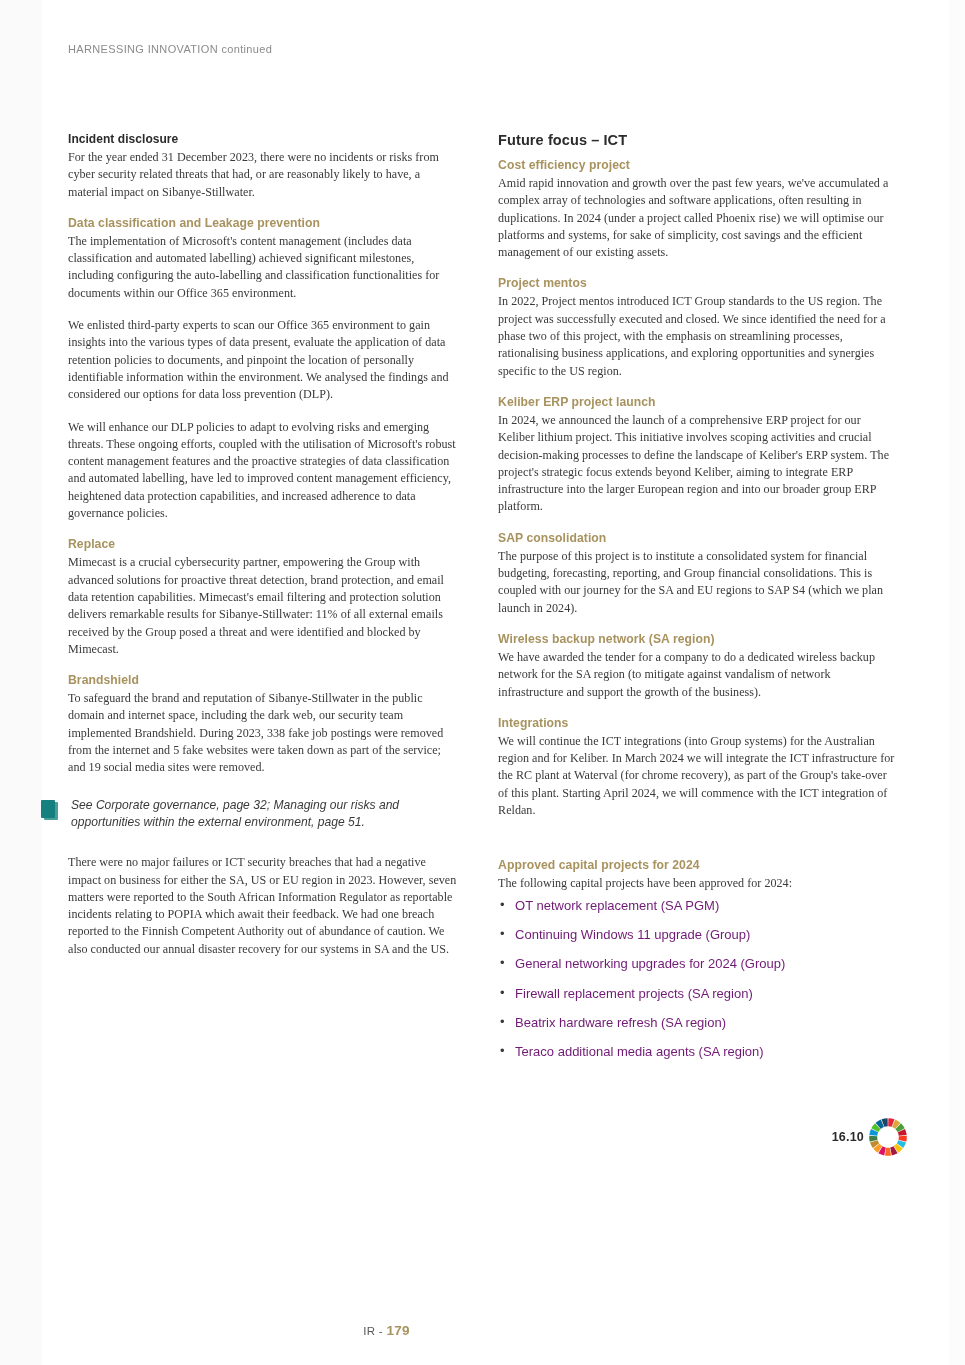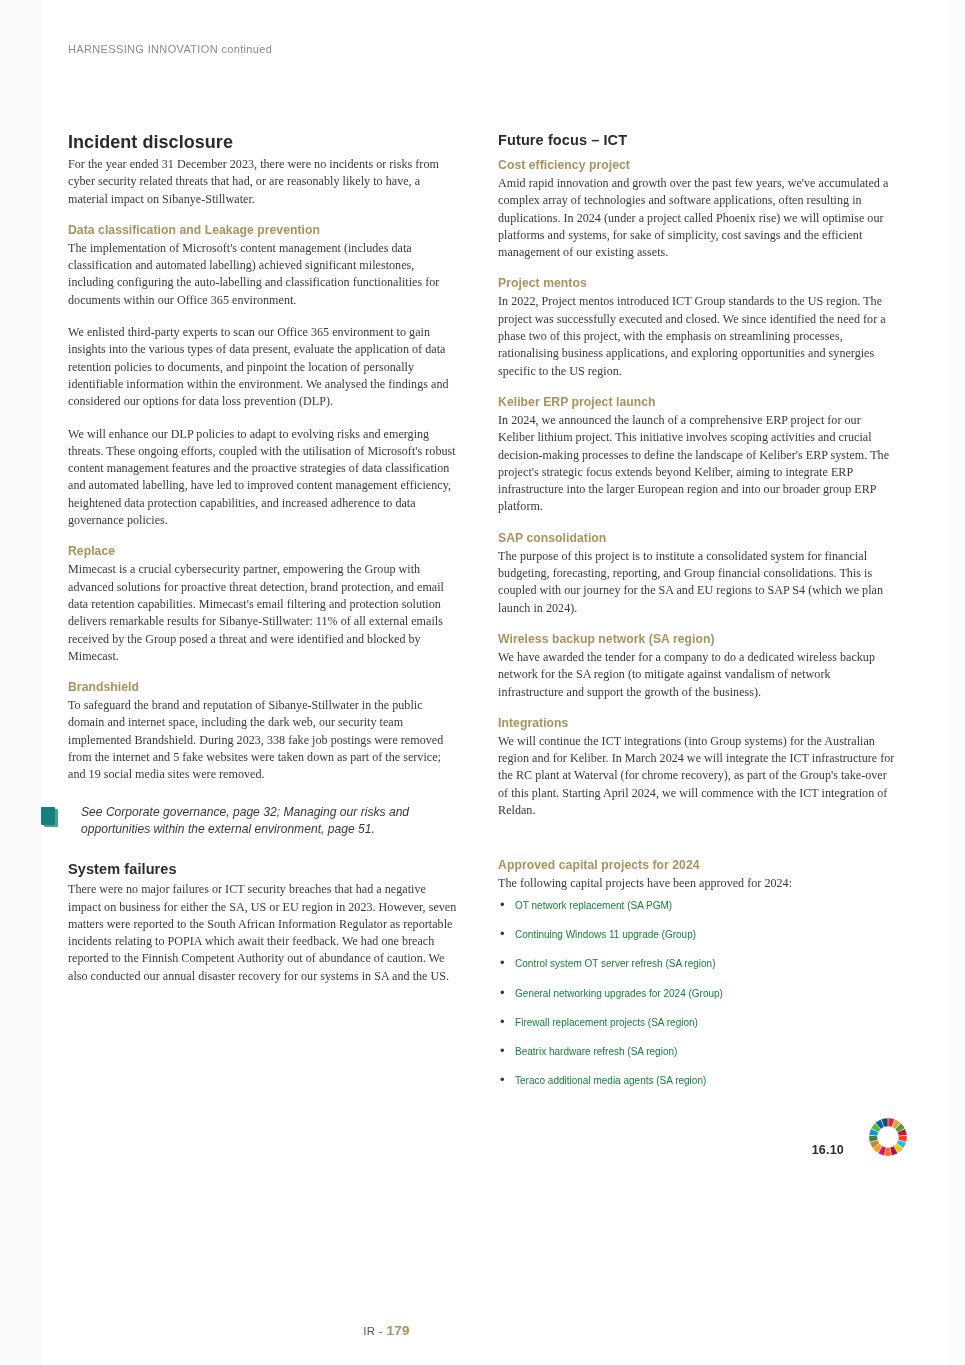--- a/index.html
+++ b/index.html
@@ -58,21 +58,21 @@
   .col-right { width: 405px; }
 
   h2.section-title {
     font-size: 14.5px;
     font-weight: bold;
     color: #2b2b2b;
     margin: 0 0 4px 0;
     letter-spacing: 0.1px;
   }
   h3.sub-black {
-    font-size: 18px;
+    font-size: 12px;
     font-weight: bold;
     color: #2b2b2b;
     margin: 0 0 3px 0;
     letter-spacing: 0.05px;
   }
   h3.sub-gold {
     font-size: 12.2px;
     font-weight: bold;
     color: #a8935f;
     margin: 10px 0 3px 0;
@@ -86,21 +86,21 @@
     letter-spacing: 0.02px;
     font-family: Liberation Serif, serif;
   }
   p.body.tight { margin-bottom: 0; }
   .spacer-sm { height: 14px; }
   .spacer-lg { height: 23px; }
 
   .ref-block {
     display: flex;
     align-items: flex-start;
-    gap: 22px;
+    gap: 12px;
     margin: 6px 0 0 -27px;
   }
   .ref-icon {
     flex: 0 0 auto;
     width: 18px;
     height: 21px;
     position: relative;
     margin-top: 3px;
   }
   .ref-icon .pg-back {
@@ -125,41 +125,41 @@
   }
 
   ul.bullets {
     list-style: none;
     margin: 4px 0 0 0;
     padding: 0;
   }
   ul.bullets li {
     position: relative;
     padding-left: 17px;
-    font-size: 10px;
+    font-size: 13px;
     line-height: 17.3px;
-    color: #15803d;
+    color: #701a75;
     margin-bottom: 12px;
   }
   ul.bullets li::before {
     content: "•";
     position: absolute;
     left: 2px;
     top: -1px;
     color: #3a3a3a;
     font-size: 13px;
   }
 
   .sdg-wrap {
     position: absolute;
     right: 57px;
     bottom: 208px;
     display: flex;
-    align-items: flex-end;
-    gap: 24px;
+    align-items: center;
+    gap: 4px;
   }
   .sdg-label {
     font-size: 12.5px;
     font-weight: bold;
     color: #2b2b2b;
     letter-spacing: 0.2px;
   }
   .sdg-wheel {
     width: 40px;
     height: 40px;
@@ -218,21 +218,20 @@
       <div class="ref-block">
         <span class="ref-icon">
           <span class="pg-back"></span>
           <span class="pg-front"></span>
         </span>
         <span class="ref-text">See Corporate governance, page 32; Managing our risks and opportunities within the external environment, page 51.</span>
       </div>
 
       <div class="spacer-lg"></div>
 
-      <h2 class="section-title">System failures</h2>
       <p class="body">There were no major failures or ICT security breaches that had a negative impact on business for either the SA, US or EU region in 2023. However, seven matters were reported to the South African Information Regulator as reportable incidents relating to POPIA which await their feedback. We had one breach reported to the Finnish Competent Authority out of abundance of caution. We also conducted our annual disaster recovery for our systems in SA and the US.</p>
 
     </div>
 
     <div class="col col-right">
 
       <h2 class="section-title">Future focus – ICT</h2>
 
       <h3 class="sub-gold">Cost efficiency project</h3>
       <p class="body">Amid rapid innovation and growth over the past few years, we've accumulated a complex array of technologies and software applications, often resulting in duplications. In 2024 (under a project called Phoenix rise) we will optimise our platforms and systems, for sake of simplicity, cost savings and the efficient management of our existing assets.</p>
@@ -253,21 +252,20 @@
       <p class="body">We will continue the ICT integrations (into Group systems) for the Australian region and for Keliber. In March 2024 we will integrate the ICT infrastructure for the RC plant at Waterval (for chrome recovery), as part of the Group's take-over of this plant. Starting April 2024, we will commence with the ICT integration of Reldan.</p>
 
       <div class="spacer-sm"></div>
 
       <h3 class="sub-gold">Approved capital projects for 2024</h3>
       <p class="body tight">The following capital projects have been approved for 2024:</p>
 
       <ul class="bullets">
         <li>OT network replacement (SA PGM)</li>
         <li>Continuing Windows 11 upgrade (Group)</li>
-        <li>Control system OT server refresh (SA region)</li>
         <li>General networking upgrades for 2024 (Group)</li>
         <li>Firewall replacement projects (SA region)</li>
         <li>Beatrix hardware refresh (SA region)</li>
         <li>Teraco additional media agents (SA region)</li>
       </ul>
 
     </div>
   </div>
 
   <div class="sdg-wrap">

